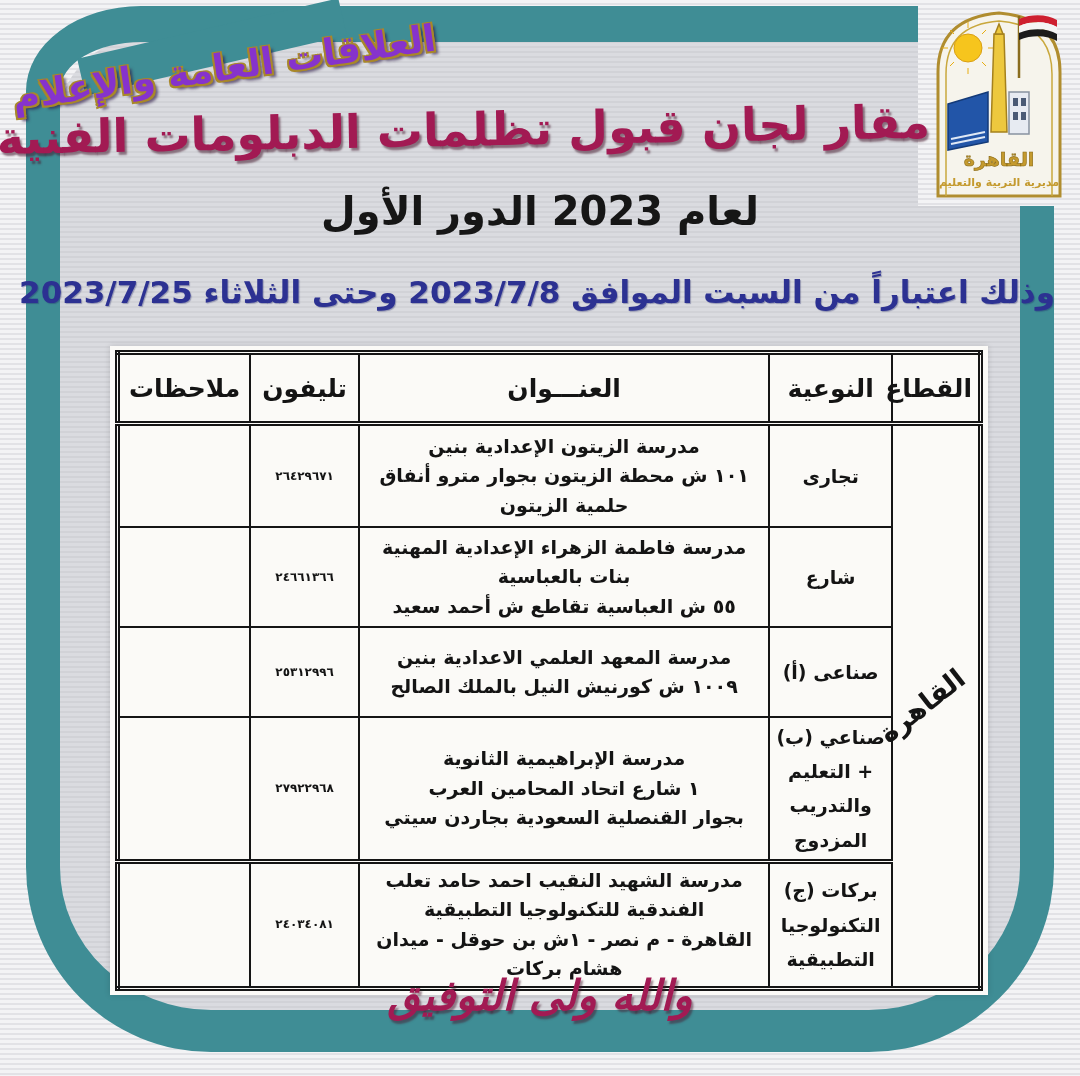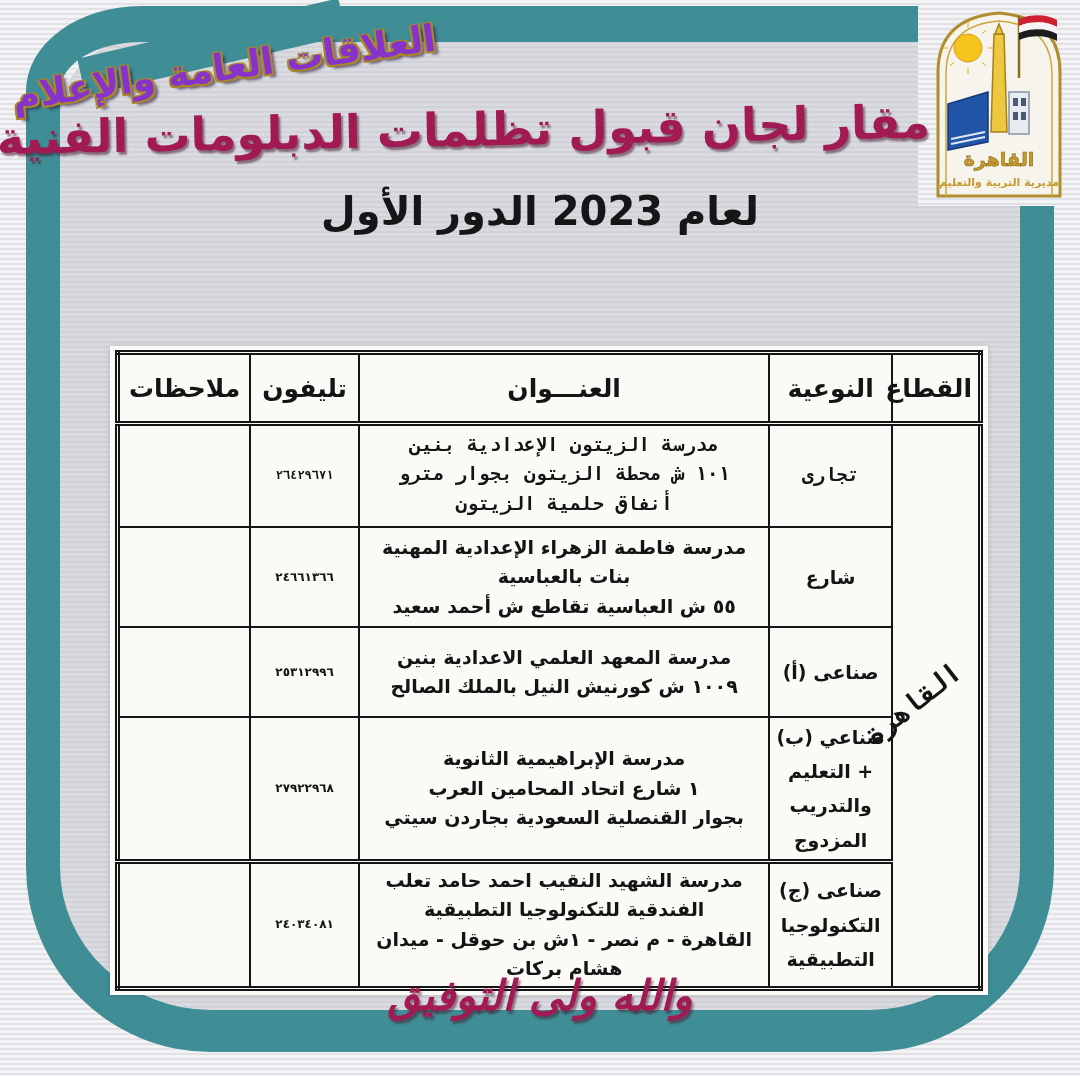--- a/index.html
+++ b/index.html
@@ -64,21 +64,21 @@
   .table-wrap{
     position:absolute;left:110px;top:346px;width:868px;
     background:#fbfaf7;padding:4px 5px;box-shadow:0 0 6px rgba(0,0,0,.15);
   }
   table{width:100%;border-collapse:collapse;direction:rtl;table-layout:fixed;color:#141414;}
   table,tr{background:transparent;}
   th,td{border:2px solid #151515;text-align:center;vertical-align:middle;padding:2px 6px;}
   table{border:5px double #151515;}
   thead th{border-bottom:5px double #151515;height:62px;font-size:25px;font-weight:bold;}
   td{font-size:19px;font-weight:bold;line-height:1.55;}
-  tr.r1 td{height:96px;font-family:Liberation Mono, monospace;}
+  tr.r1 td{height:96px;}
   tr.r2 td{height:94px;margin-left:44px;}
   tr.r3 td{height:84px;}
   tr.r4 td{height:134px;border-bottom:5px double #151515;}
   tr.r5 td{height:116px;}
   td.addr .line{display:block;}
   td.phone{letter-spacing:2px;font-size:12px;}
   td.sector-cell{border-bottom:2px solid #151515;}
   td.sector-cell span{display:inline-block;transform:rotate(-38deg);font-size:27px;font-weight:bold;}
   td.type{line-height:1.8;}
   
@@ -130,20 +130,21 @@
         <path d="M27 144 L61 137 M27 139 L61 132" stroke="#dfe8f5" stroke-width="2" fill="none"></path>
       </g>
       <text class="logo-caption" x="75" y="166" text-anchor="middle" font-size="19" fill="#c49a2e" stroke="#8a6a15" stroke-width="0.6">القاهرة</text>
       <text class="logo-caption" x="75" y="186" text-anchor="middle" font-size="11" fill="#c49a2e">مديرية التربية والتعليم</text>
     </svg>
   </div>
 
   <div class="dept-banner">العلاقات العامة والإعلام</div>
   <div class="title">مقار لجان قبول تظلمات الدبلومات الفنية</div>
   <div class="subtitle">لعام 2023 الدور الأول</div>
+  <div class="dateline">وذلك اعتباراً من السبت الموافق 2023/7/8 وحتى الثلاثاء  2023/7/25</div>
 
   <div class="table-wrap">
     <table>
       <colgroup>
         <col style="width:88px">
           <col style="width:122px">
           <col style="width:408px">
           <col style="width:108px">
           <col style="width:132px">
       </colgroup>
@@ -191,21 +192,21 @@
           <td class="type">صناعي (ب) + التعليم والتدريب المزدوج</td>
           <td class="addr">
             <span class="line">مدرسة الإبراهيمية الثانوية</span>
             <span class="line">١ شارع اتحاد المحامين العرب</span>
             <span class="line">بجوار القنصلية السعودية بجاردن سيتي</span>
           </td>
           <td class="phone">٢٧٩٢٢٩٦٨</td>
           <td class="notes"></td>
         </tr>
         <tr class="r5">
-          <td class="type">صناعى (ج) التكنولوجيا التطبيقية</td>
+          <td class="type">بركات (ج) التكنولوجيا التطبيقية</td>
           <td class="addr">
             <span class="line">مدرسة الشهيد النقيب احمد حامد تعلب الفندقية للتكنولوجيا التطبيقية</span>
             <span class="line">القاهرة - م نصر - ١ش بن حوقل - ميدان هشام بركات</span>
           </td>
           <td class="phone">٢٤٠٣٤٠٨١</td>
           <td class="notes"></td>
         </tr>
       </tbody>
     </table>
   </div>

